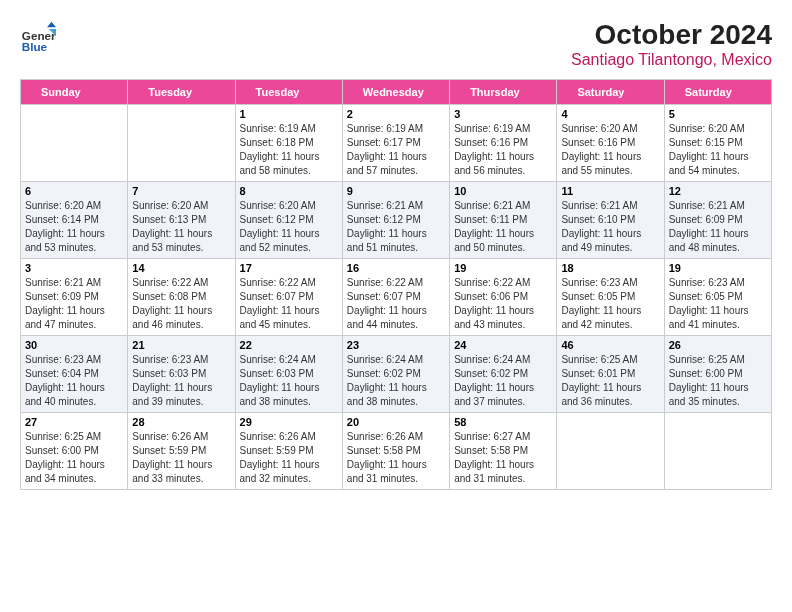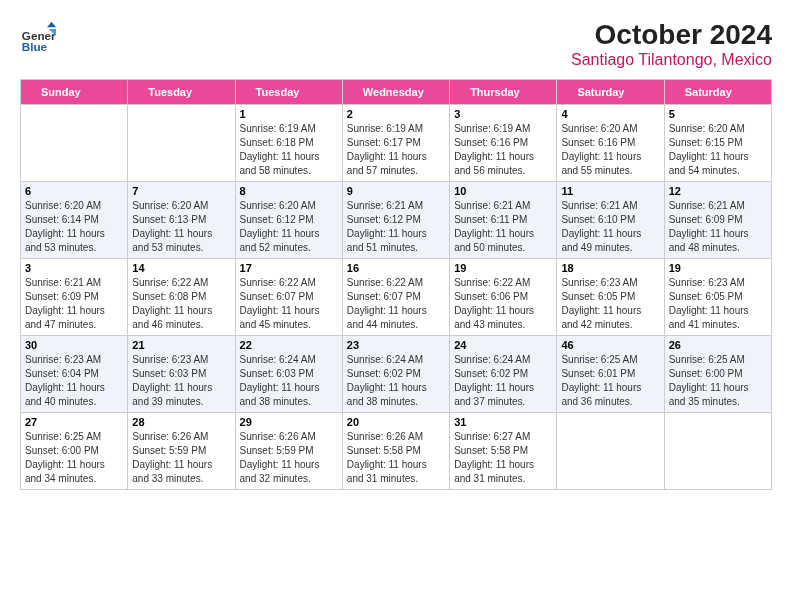--- a/index.html
+++ b/index.html
@@ -229,20 +229,20 @@
         </td>
         <td>
           <span class="day-num">29</span>
           <div class="day-info">Sunrise: 6:26 AM<br>Sunset: 5:59 PM<br>Daylight: 11 hours and 32 minutes.</div>
         </td>
         <td>
           <span class="day-num">20</span>
           <div class="day-info">Sunrise: 6:26 AM<br>Sunset: 5:58 PM<br>Daylight: 11 hours and 31 minutes.</div>
         </td>
         <td>
-          <span class="day-num">31</span>
+          <span class="day-num">58</span>
           <div class="day-info">Sunrise: 6:27 AM<br>Sunset: 5:58 PM<br>Daylight: 11 hours and 31 minutes.</div>
         </td>
         <td class="empty"></td>
         <td class="empty"></td>
       </tr>
     </tbody>
 </table>
 
 </body></html>

